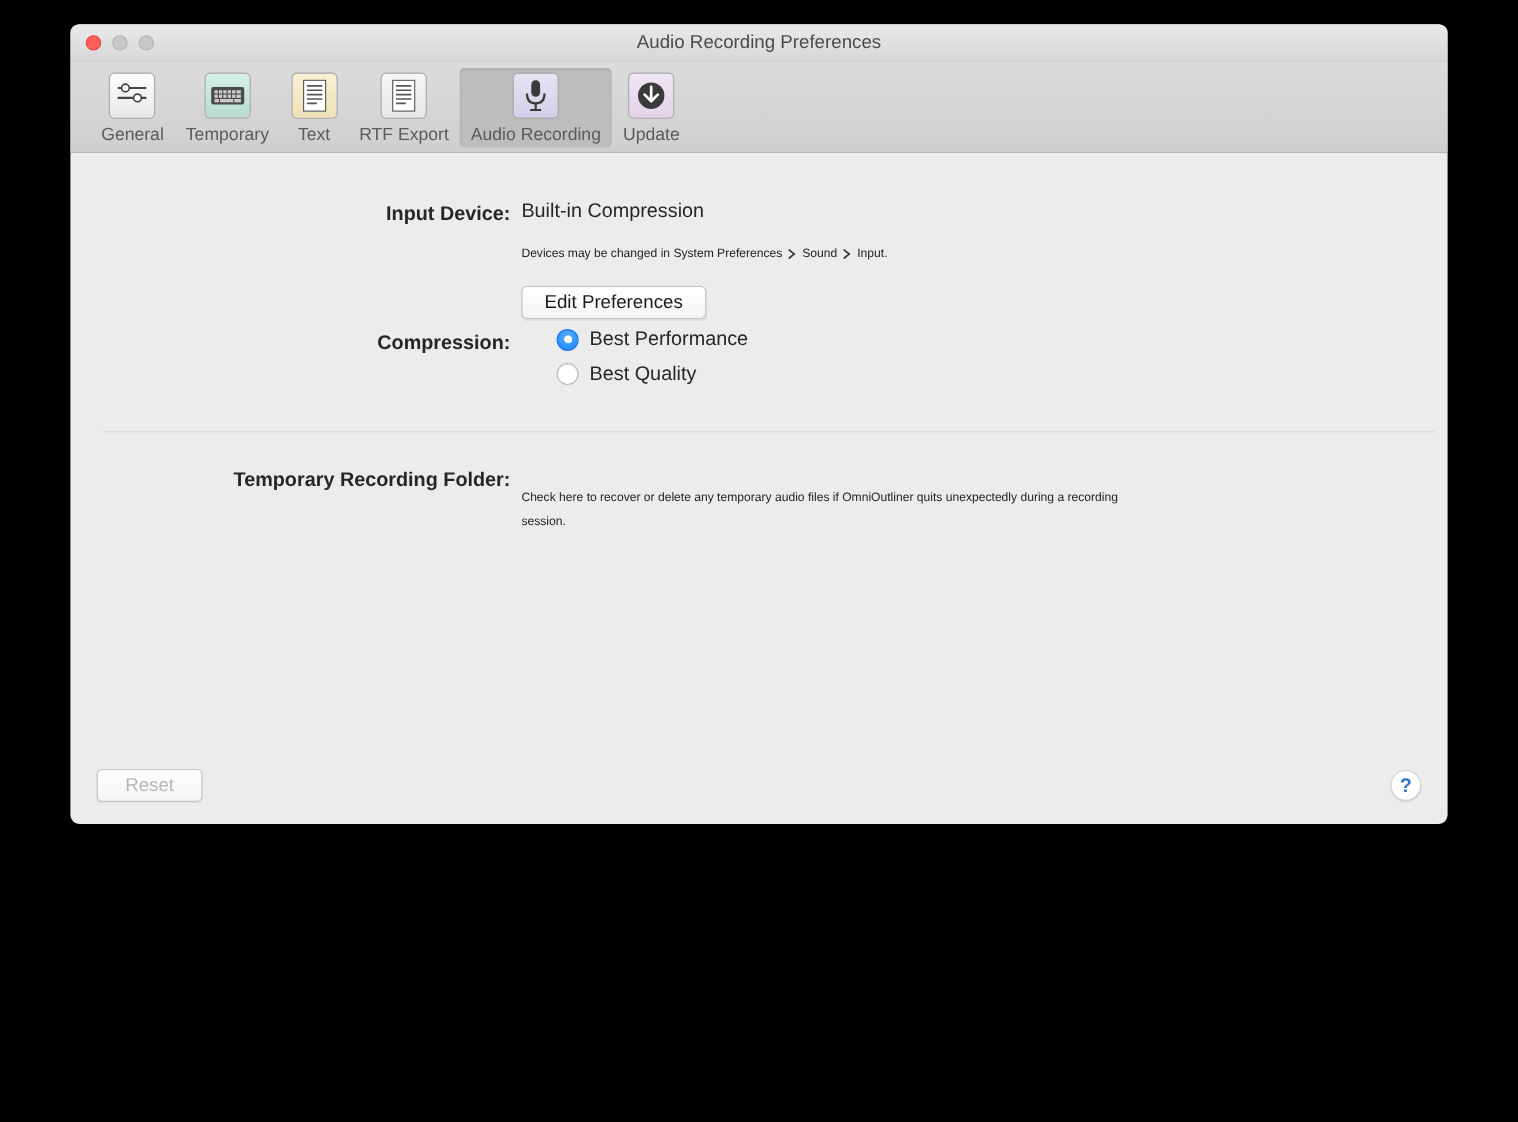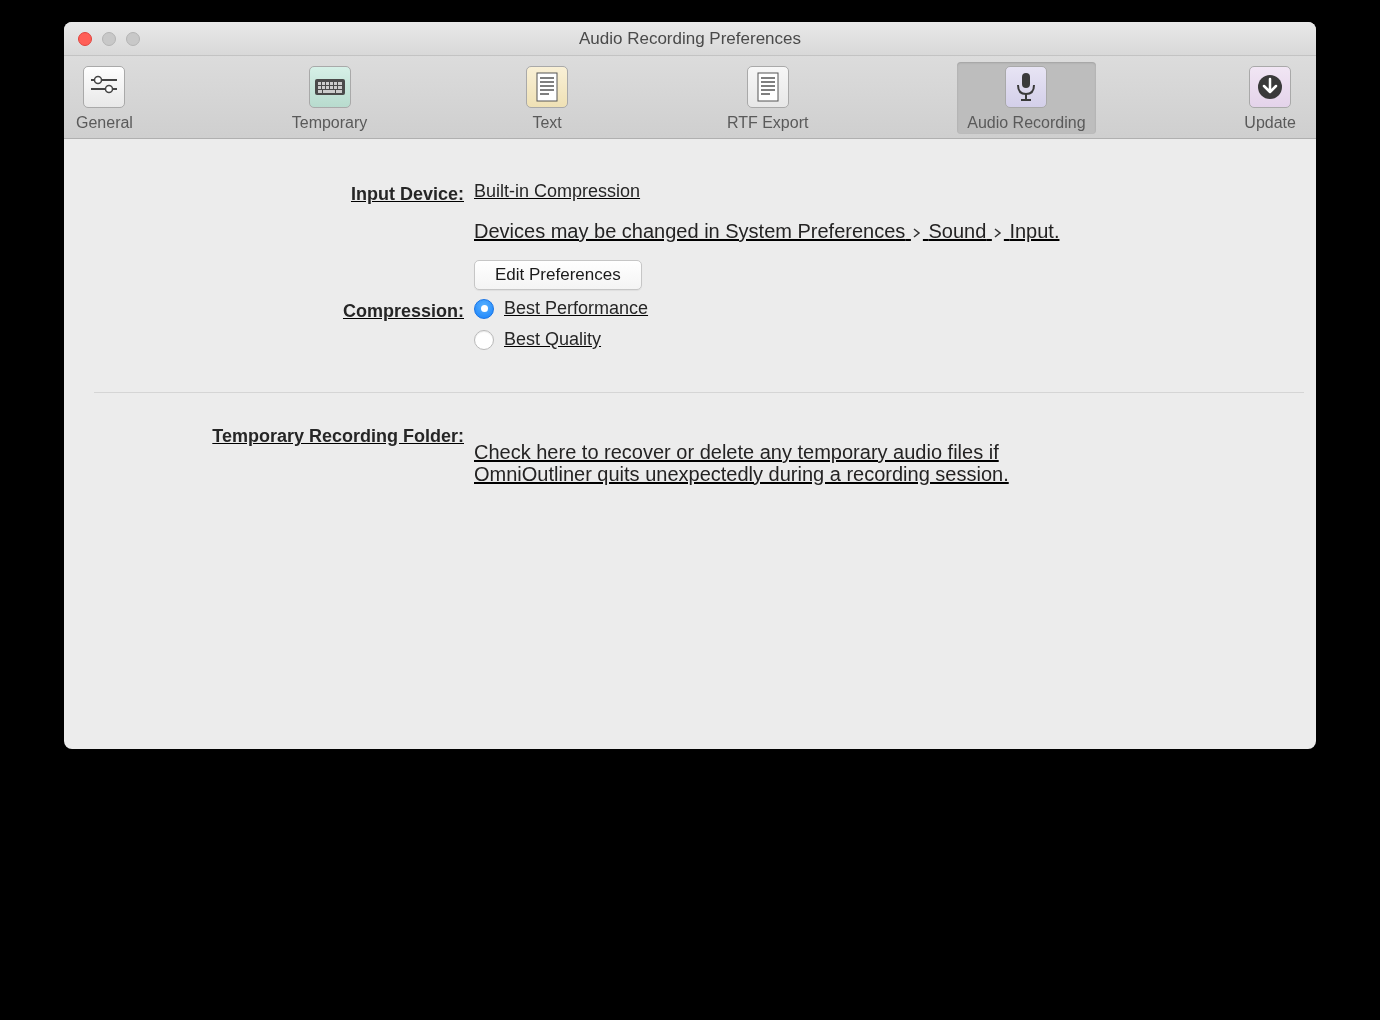--- a/index.html
+++ b/index.html
@@ -52,22 +52,21 @@
     .window-title {
       flex: 1;
       text-align: center;
       color: #4a4a4a;
       font-size: 17px;
     }
     .toolbar {
       background: linear-gradient(#dcdcdc, #cfcfcf);
       border-bottom: 1px solid #b0b0b0;
       display: flex;
-      padding: 6px 10px 4px 2px;
-      justify-content: space-between;
+      padding: 6px 10px 4px 18px;
     }
     .toolbar-item {
       display: flex;
       flex-direction: column;
       align-items: center;
       padding: 4px 10px 2px 10px;
       border-radius: 4px;
       font-size: 16px;
       color: #5a5a5a;
       cursor: pointer;
@@ -84,42 +83,41 @@
       background: linear-gradient(#fefefe, #e8e8e8);
       display: flex;
       align-items: center;
       justify-content: center;
       margin-bottom: 6px;
     }
     .content {
       padding: 42px 12px 30px 30px;
       min-height: 610px;
       position: relative;
-      text-decoration: underline;
     }
     .row {
       display: flex;
       margin-bottom: 8px;
     }
     .label-col {
       width: 380px;
       text-align: right;
       padding-right: 10px;
       font-size: 18px;
       font-weight: 600;
       color: #262626;
       line-height: 26px;
     }
     .value-col {
       flex: 1;
       font-size: 18px;
       color: #262626;
     }
     .hint {
-      font-size: 20px;
+      font-size: 11px;
       color: #242323;
       margin-top: 18px;
       margin-bottom: 18px;
       line-height: 22px;
     }
     .mac-button {
       background: linear-gradient(#ffffff, #f4f4f4);
       border: 1px solid #c6c6c6;
       border-radius: 5px;
       font-size: 17px;
@@ -326,21 +324,21 @@
             <svg width="8" height="10" viewBox="0 0 8 10">
                 <path d="M1 1 L6 5 L1 9" fill="none" stroke="#333" stroke-width="1.5"></path>
               </svg>
           </span>
           <span>Input.</span>
         </div>
         <button class="mac-button">Edit Preferences</button>
       </div>
     </div>
 
-    <div class="row" style="">
+    <div class="row" style="gap:32px;">
       <div class="label-col">Compression:</div>
       <div class="value-col">
         <div class="radio-row">
           <span class="radio checked"></span>
           <span>Best Performance</span>
         </div>
         <div class="radio-row">
           <span class="radio unchecked"></span>
           <span>Best Quality</span>
         </div>
@@ -349,15 +347,19 @@
 
     <div class="divider"></div>
 
     <div class="row">
       <div class="label-col">Temporary Recording Folder:</div>
       <div class="value-col">
         <div class="hint" style="max-width:560px;">Check here to recover or delete any temporary audio files if OmniOutliner quits unexpectedly during a recording session.</div>
       </div>
     </div>
 
+    <div class="footer">
+      <button class="mac-button disabled" style="width:96px;">Reset</button>
+      <div class="help-button">?</div>
+    </div>
 
   </div>
 </div>
 
 </body></html>

